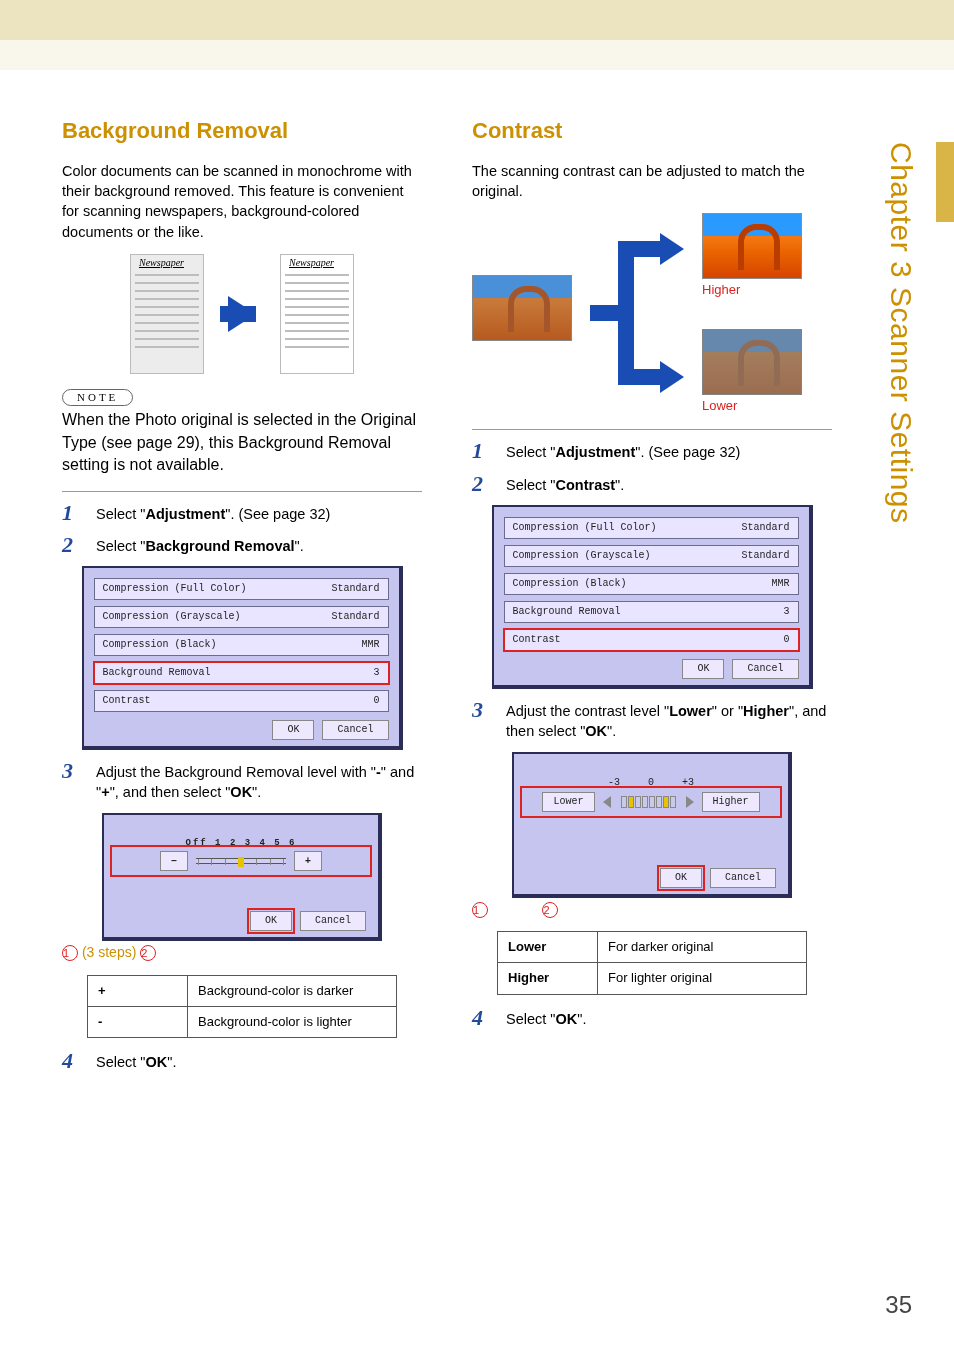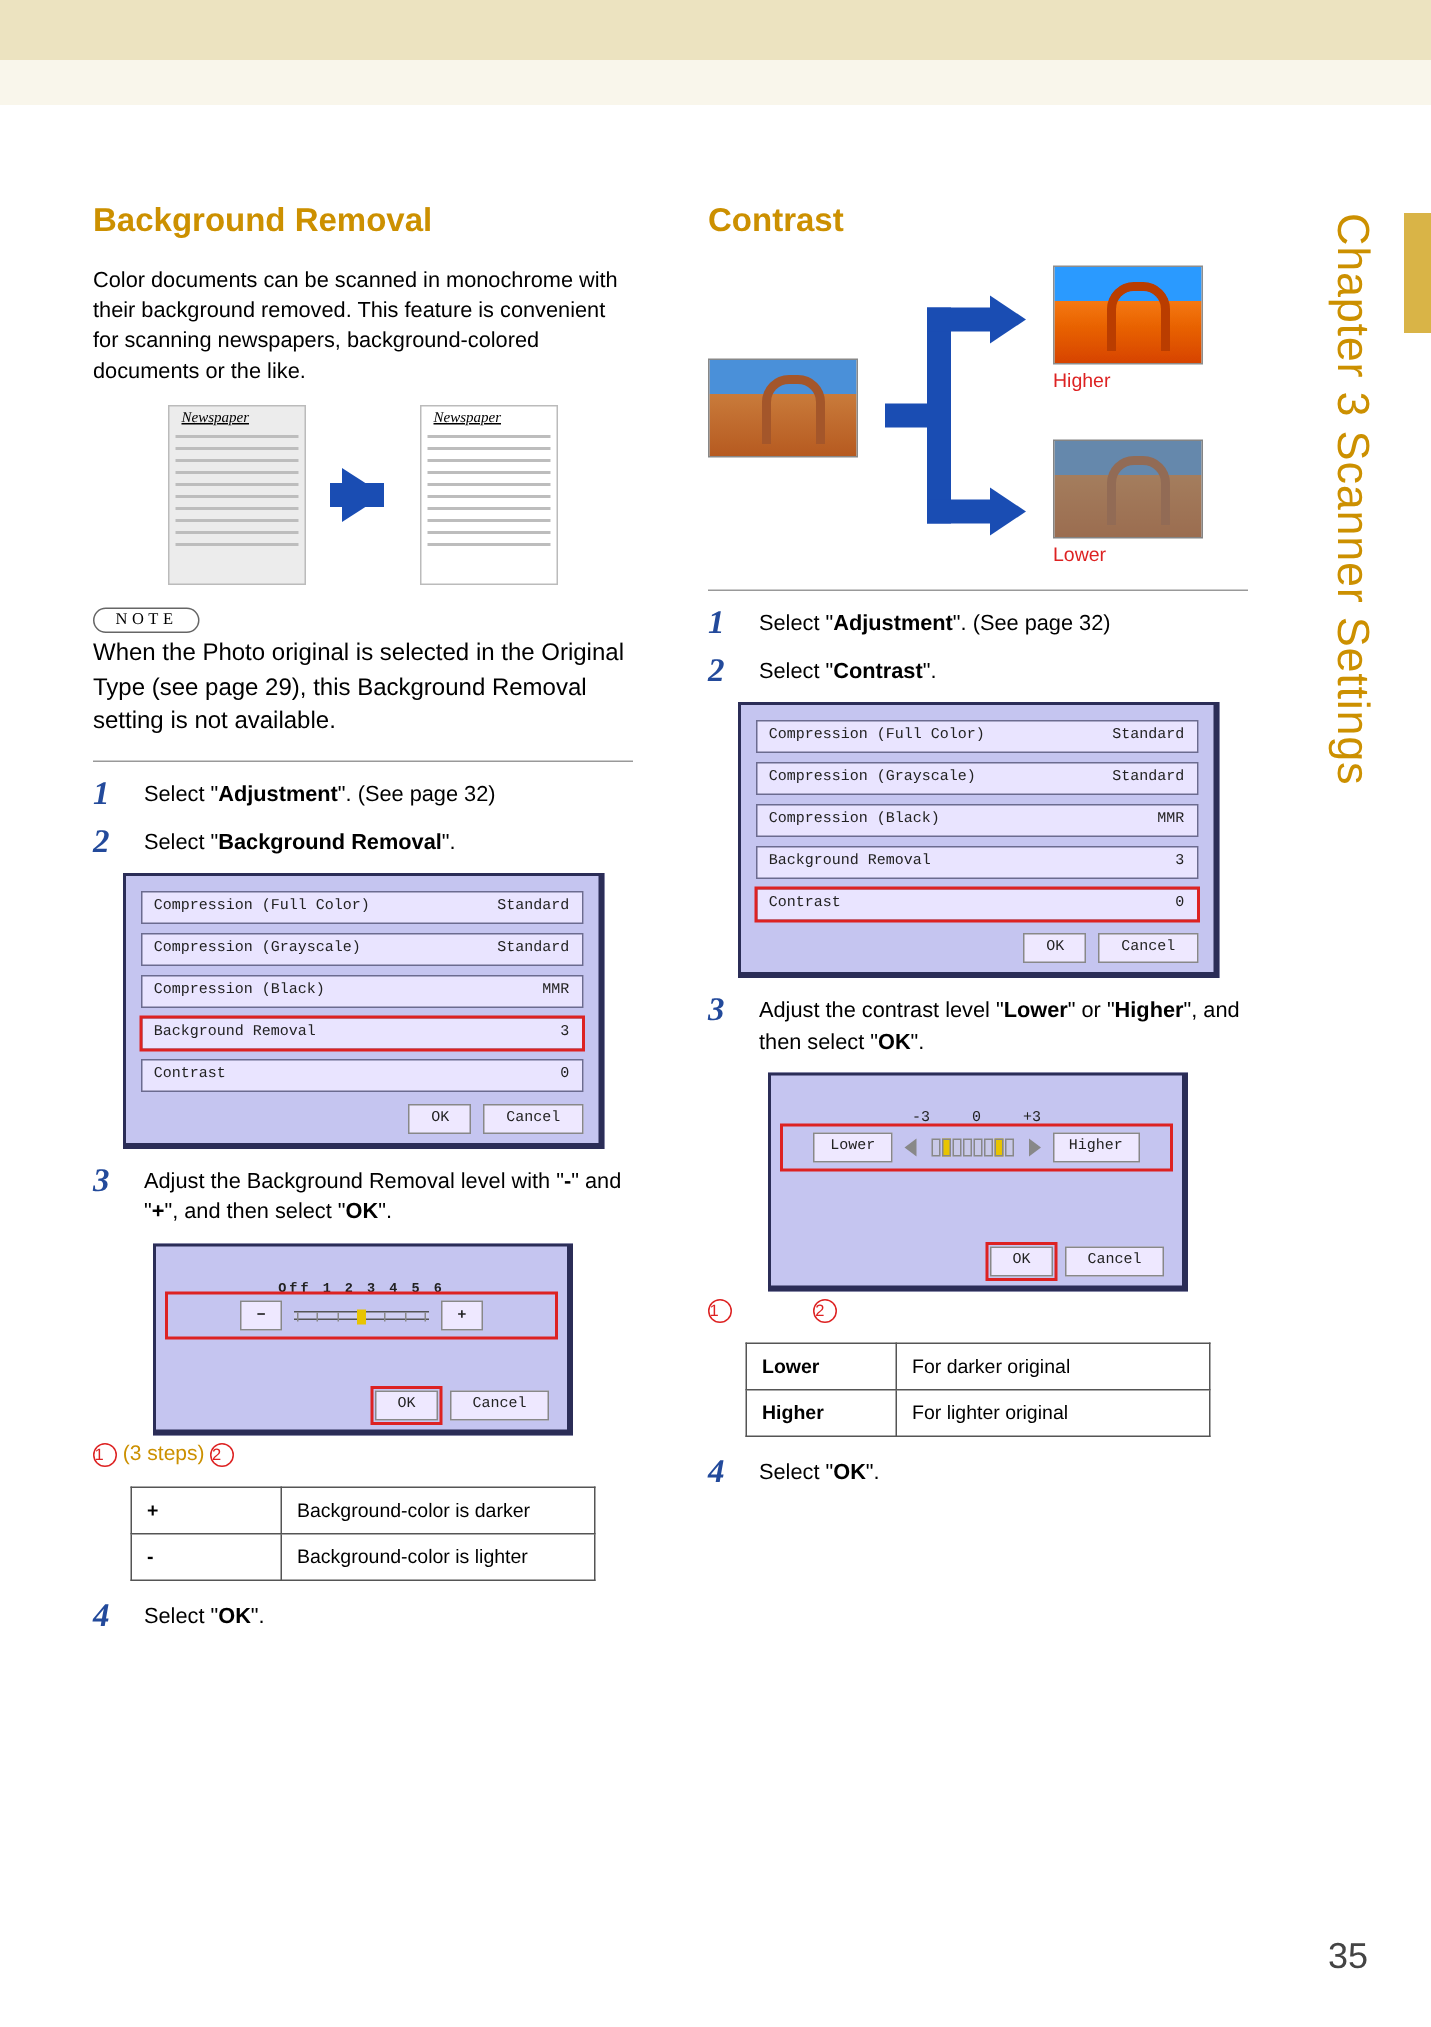--- a/index.html
+++ b/index.html
@@ -1,21 +1,21 @@
 <!DOCTYPE html>
 <html><head>
 <meta charset="utf-8">
 <style>
   * { box-sizing: border-box; margin: 0; padding: 0; }
   body { font-family: Arial, Helvetica, sans-serif; background: #fff; color: #000; }
   .page { position: relative; width: 954px; height: 1351px; margin: 0 auto; }
   .topbar { position: absolute; left: 0; top: 0; width: 954px; height: 40px; background: #ece3c0; }
   .topbar2 { position: absolute; left: 0; top: 40px; width: 954px; height: 30px; background: #f9f6eb; }
 
-  .cols { position: absolute; left: 62px; top: 132px; display: flex; gap: 50px; }
+  .cols { position: absolute; left: 62px; top: 116px; display: flex; gap: 50px; }
   .col { width: 360px; font-size: 14.5px; line-height: 1.4; }
   .sect-title { font-family: "Trebuchet MS", Arial, sans-serif; font-weight: bold; font-size: 22px; color: #cc9000; margin-bottom: 14px; }
   .para { margin-bottom: 12px; }
 
   .side-tab { position: absolute; right: 10px; top: 142px; width: 60px; }
   .notch { position: absolute; right: 0; top: 142px; width: 18px; height: 80px; background: #d9b447; }
   .side-tab-text { writing-mode: vertical-rl; font-family: "Trebuchet MS", Arial, sans-serif; font-size: 30px; color: #cc9000; letter-spacing: 0.5px; padding-top: 0; }
 
   .step { display: flex; gap: 14px; margin-bottom: 10px; margin-top: 6px; }
   .stepnum { font-family: Georgia, serif; font-style: italic; font-weight: bold; font-size: 22px; color: #234a9b; min-width: 20px; line-height: 1; }
@@ -34,21 +34,21 @@
   .tiny-btn { background: #eee8ff; border: 1px solid #888; padding: 2px 10px; font-weight: bold; font-family: Arial; }
   .scale-wrap { text-align: center; font-size: 10px; }
   .scale-track { width: 90px; height: 6px; border-top: 1px solid #555; border-bottom: 1px solid #555; background: #d0cff2; position: relative; display: flex; justify-content: space-between; padding: 0 2px; }
   .scale-thumb { width: 6px; height: 10px; background: #e8c400; margin-top: -2px; }
   .scale-tick { width: 1px; height: 6px; background: #888; }
   .caption-row { font-size: 14px; color: #d22; margin-bottom: 12px; }
   .circled { display: inline-block; border: 1px solid #d22; border-radius: 50%; width: 16px; height: 16px; line-height: 15px; font-size: 11px; }
   .caption-row .six { color: #cc9000; }
 
   .news-row { display: flex; align-items: center; justify-content: center; gap: 24px; margin: 6px 0 12px; }
-  .newspaper { width: 92px; height: 120px; background: #ececec; border: 1px solid #bbb; padding: 4px; position: relative; }
+  .newspaper { width: 74px; height: 120px; background: #ececec; border: 1px solid #bbb; padding: 4px; position: relative; }
   .newspaper.white { background: #fff; }
   .news-title { position: absolute; top: 1px; left: 8px; font-size: 10px; text-decoration: underline; font-style: italic; font-family: Georgia, serif; }
   .lines { position: absolute; top: 16px; left: 4px; right: 4px; bottom: 4px; display: flex; flex-direction: column; }
   .line { height: 2px; background: #bdbdbd; margin: 3px 0; }
   .arrow-right-big { width: 0; height: 0; border-top: 18px solid transparent; border-bottom: 18px solid transparent; border-left: 28px solid #1a4db3; position: relative; }
   .arrow-tail { position: absolute; left: -36px; top: -8px; width: 36px; height: 16px; background: #1a4db3; }
 
   .note-pill { display: inline-block; border: 1px solid #666; border-radius: 10px; padding: 0 14px; font-family: "Times New Roman", serif; letter-spacing: 3px; font-size: 11px; margin-bottom: 3px; }
   .note-text { font-size: 16px; margin-bottom: 14px; }
   .hr { border: none; border-top: 1px solid #999; margin: 12px 0 10px; }
@@ -232,20 +232,21 @@
       <div class="step">
         <div class="stepnum">4</div>
         <div class="steptxt">
           <span>Select "</span><b>OK</b><span>".</span>
         </div>
       </div>
     </div>
 
     <div class="col">
       <div class="sect-title">Contrast</div>
+      <p class="para">The scanning contrast can be adjusted to match the original.</p>
 
       <div class="contrast-diagram">
         <div class="photo src arch"></div>
         <div class="branch">
           <div class="stem"></div>
             <div class="vert"></div>
           <div class="barU"></div>
             <div class="arrUtip"></div>
           <div class="barL"></div>
             <div class="arrLtip"></div>

